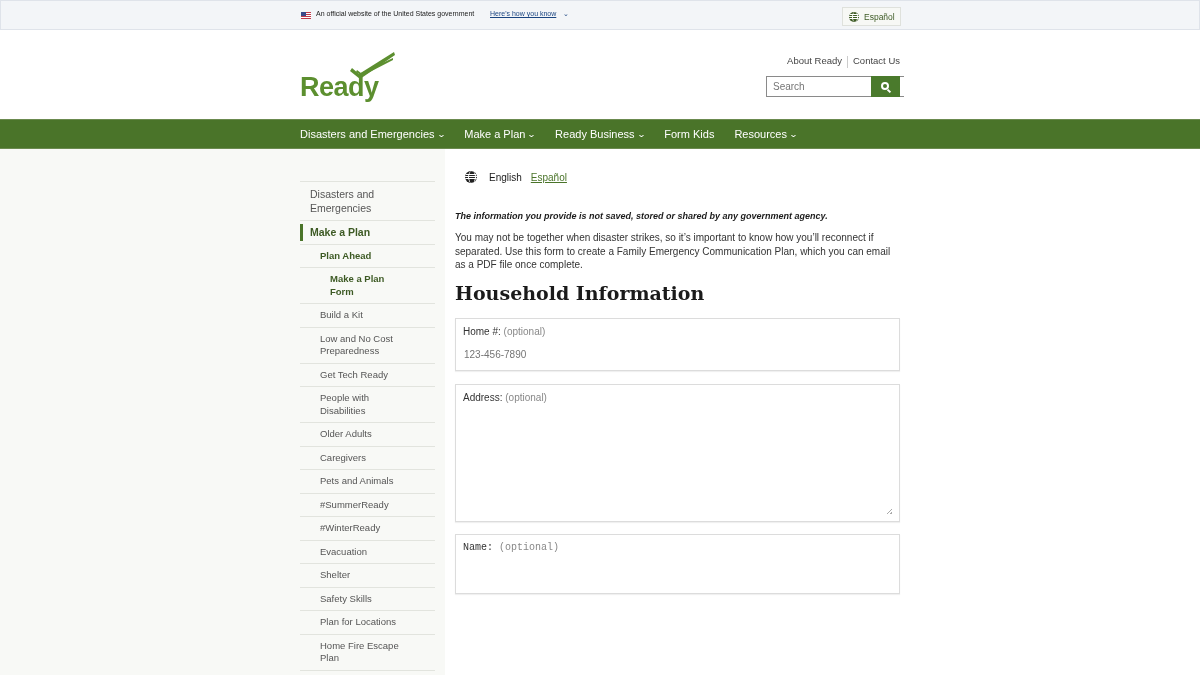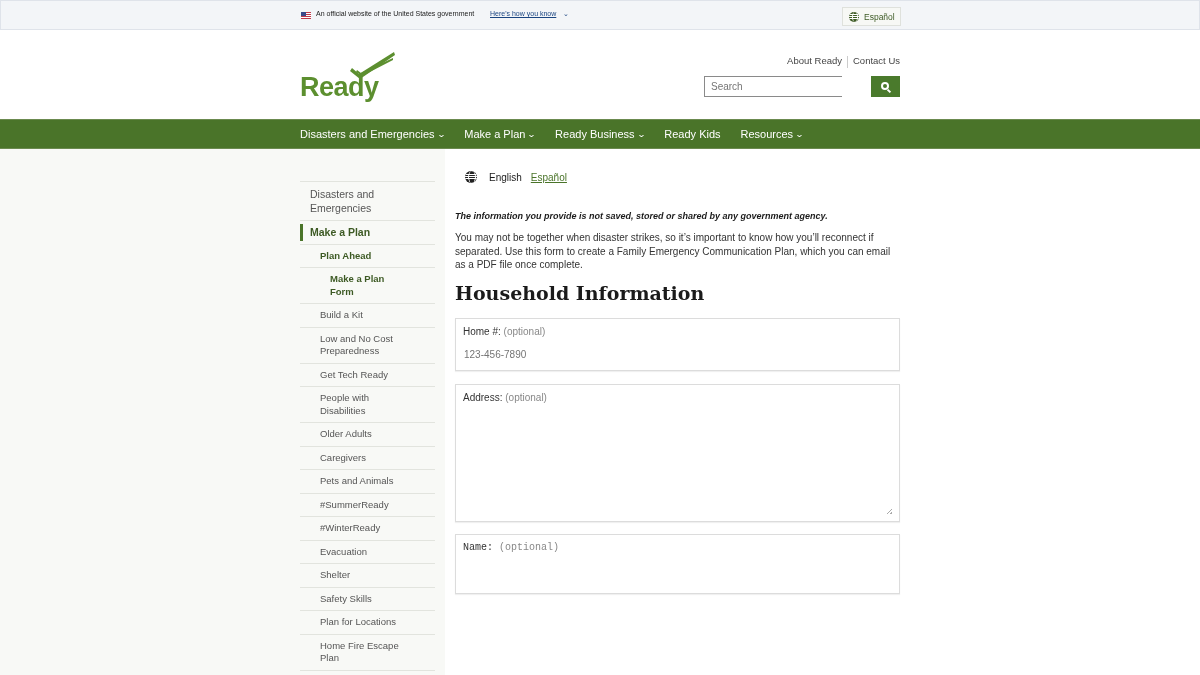--- a/index.html
+++ b/index.html
@@ -52,21 +52,21 @@
   
   .logo { position: absolute; left: 300px; top: 50px; width: 96px; height: 54px; }
   .logo-text {
     position: absolute; left: 0; top: 22px; font-size: 27px; font-weight: bold; color: #5c8f2f; letter-spacing: -0.5px;
   }
   .top-links { position: absolute; top: 55px; right: 300px; display: flex; font-size: 9.5px; color: #444; justify-content: space-between; }
   .top-links span { padding: 0 5px; cursor: pointer; }
   .top-links .sep { border-left: 1px solid #ccc; height: 12px; padding: 0; margin-top: 1px; }
   .top-links span:last-child { padding-right: 0; }
   .search-box {
-    position: absolute; left: 704px; top: 76px; width: 138px; height: 21px;
+    position: absolute; left: 766px; top: 76px; width: 138px; height: 21px;
     border: 1px solid #8a8a8a; border-right: none; background: #fff;
     font-size: 10px; color: #666; padding: 3px 6px; font-family: "Liberation Sans", sans-serif;
   }
   .search-btn {
     position: absolute; left: 871px; top: 76px; width: 29px; height: 21px;
     background: #4a7a2c; display: flex; align-items: center; justify-content: center; cursor: pointer;
   }
   .search-btn .lens {
     width: 8px; height: 8px; border: 2px solid #fff; border-radius: 50%; position: relative; margin-top: -2px; margin-left: -2px;
   }
@@ -165,21 +165,21 @@
     </div>
     <div class="nav-item">
       <span>Make a Plan</span>
       <span class="chev">⌄</span>
     </div>
     <div class="nav-item">
       <span>Ready Business</span>
       <span class="chev">⌄</span>
     </div>
     <div class="nav-item">
-      <span>Ready Kids</span>
+      <span>Form Kids</span>
     </div>
     <div class="nav-item">
       <span>Resources</span>
       <span class="chev">⌄</span>
     </div>
   </div>
 </div>
 
 <div class="left-bg"></div>
 

